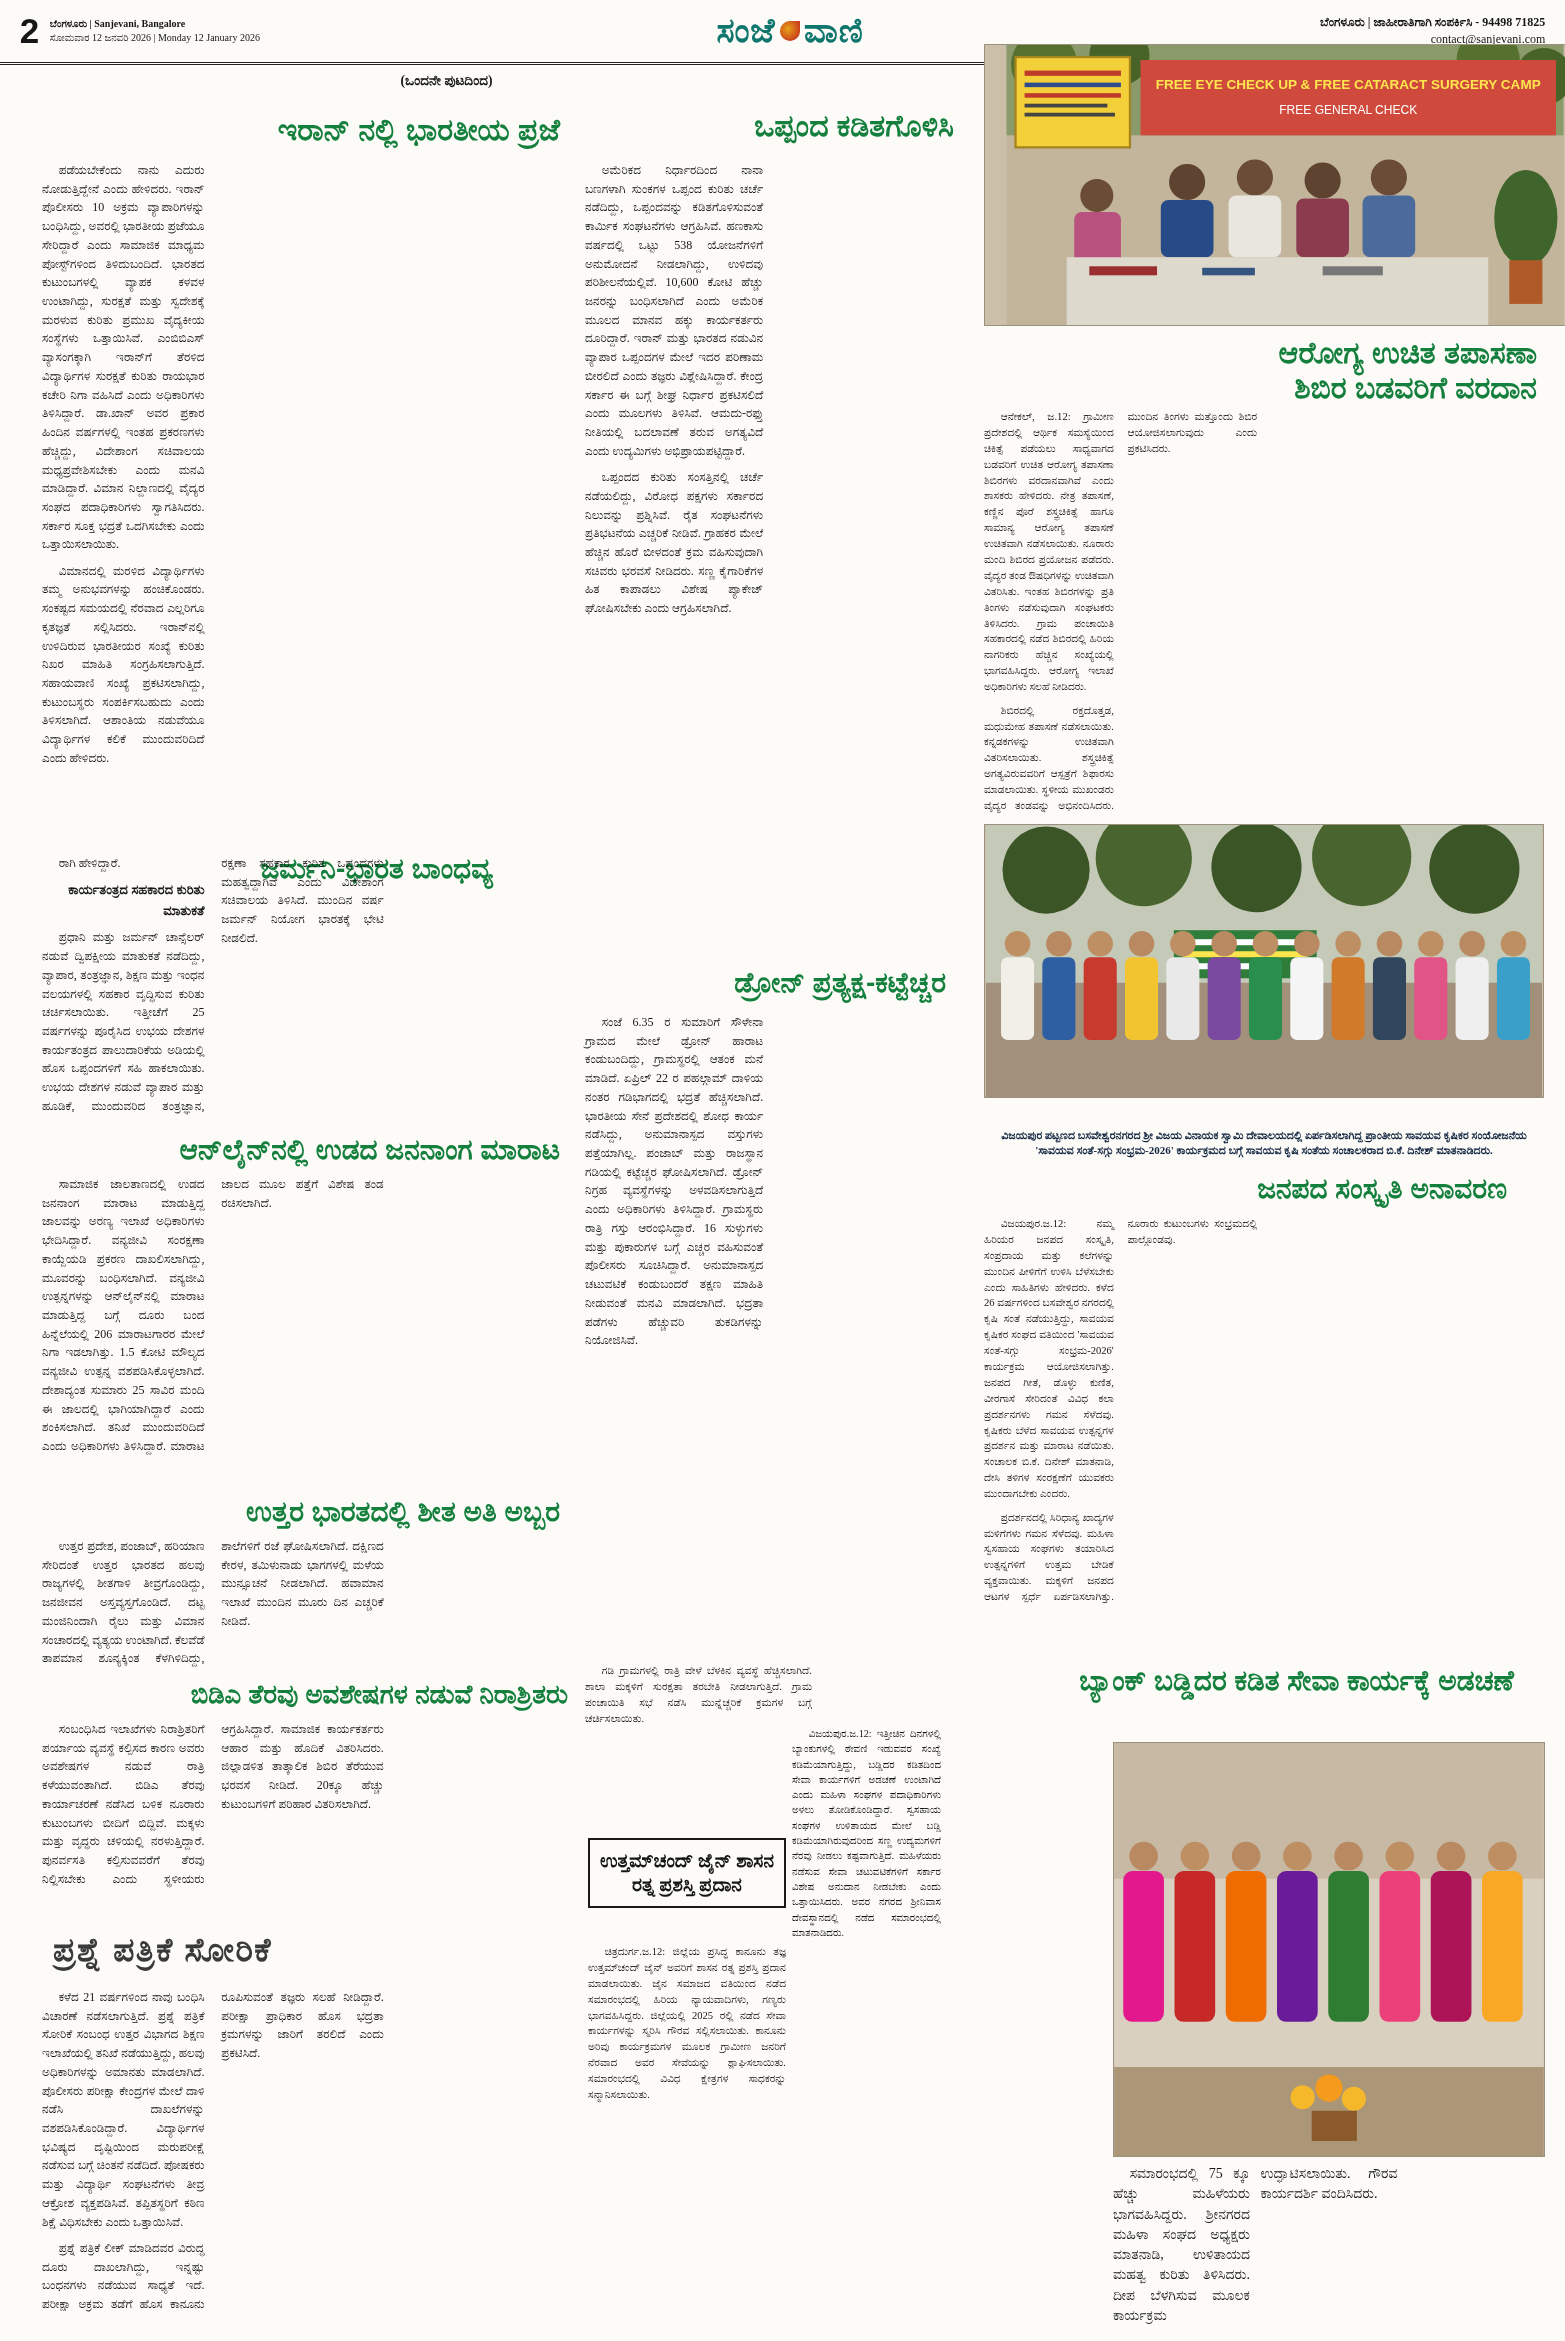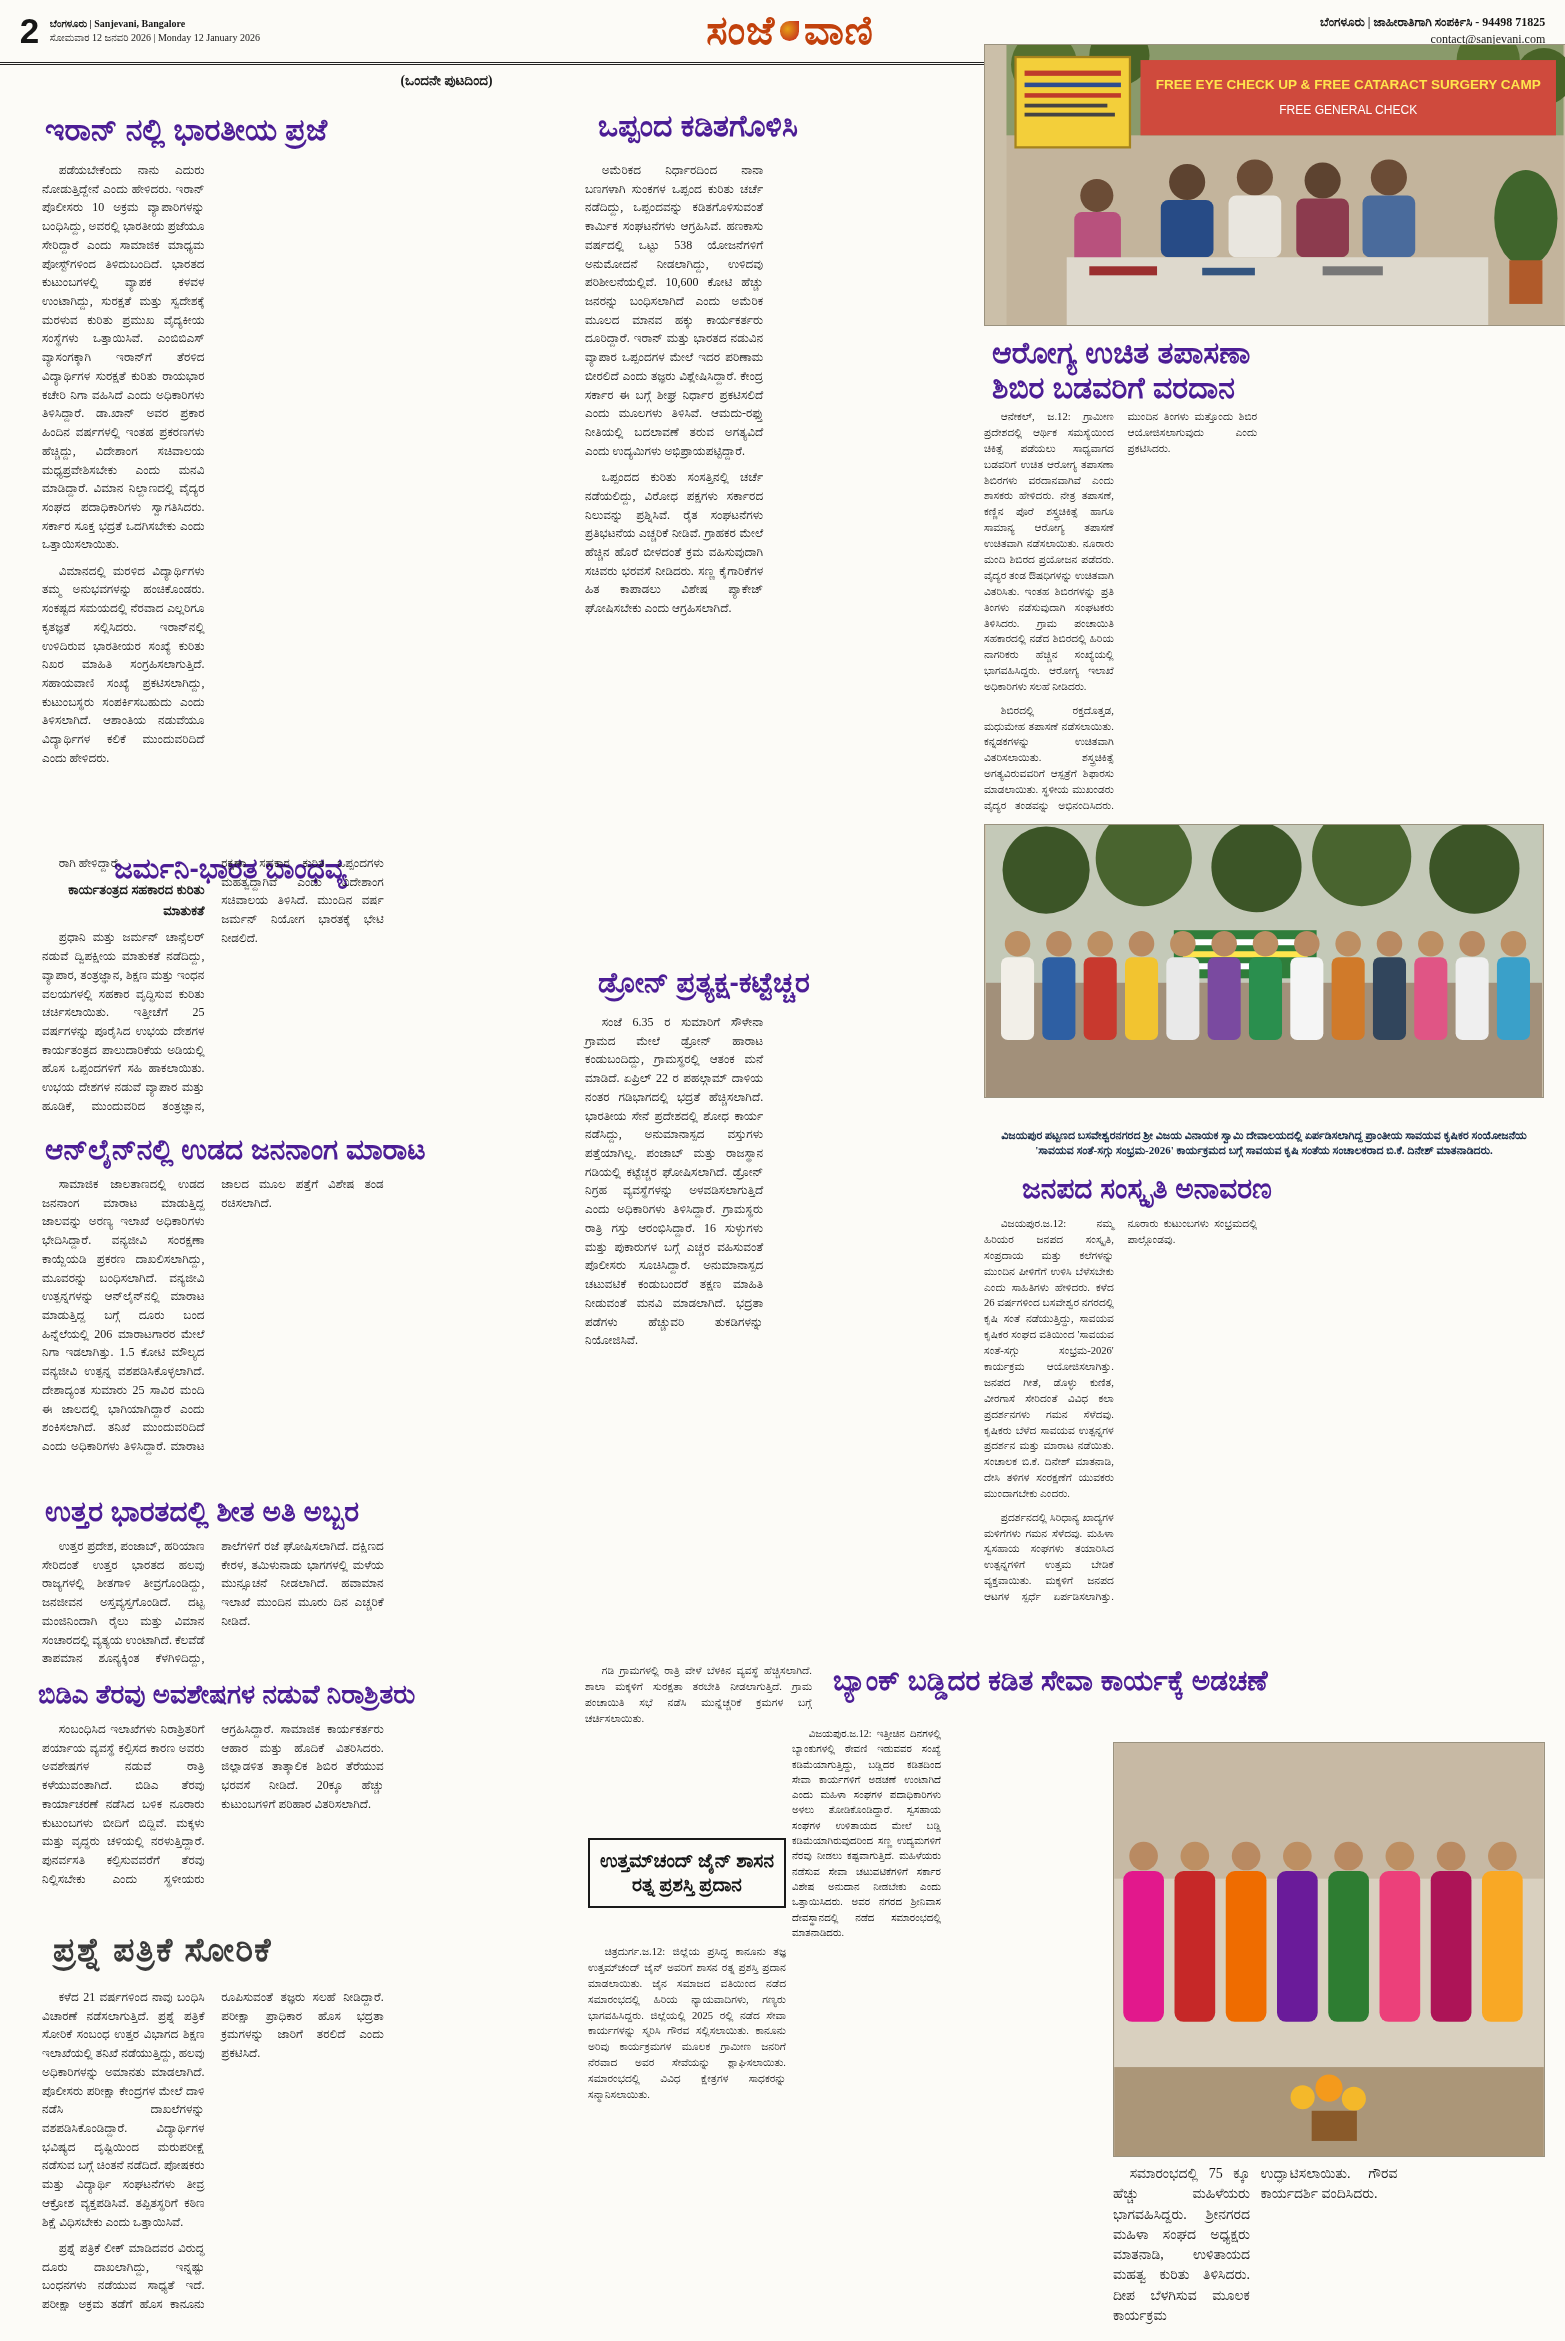--- a/index.html
+++ b/index.html
@@ -7,32 +7,32 @@
         font-family:"Liberation Serif",serif;overflow:hidden;margin:0 auto;}
   .abs{position:absolute;box-sizing:border-box;}
 
   
   .header{left:0;top:0;width:1565px;height:65px;border-bottom:3px double #222;
           display:flex;justify-content:space-between;align-items:center;padding:6px 19.7px;}
   .hdr-left{display:flex;align-items:center;gap:10.6px;}
   .page-num{font-size:35px;font-weight:700;font-family:"Liberation Sans",sans-serif;}
   .hdr-lines{display:flex;flex-direction:column;gap:2.3px;font-size:10px;}
   .hdr-lines .l1{font-weight:700;}
-  .masthead{display:flex;align-items:center;gap:4.5px;color:#c2410c;font-family:"Liberation Sans",sans-serif;
-            font-weight:800;font-size:40px;letter-spacing:0.8px;}
+  .masthead{display:flex;align-items:center;gap:4.5px;color:#0f766e;font-family:"Liberation Sans",sans-serif;
+            font-weight:800;font-size:34px;letter-spacing:0.8px;}
   .masthead-icon{width:19.7px;height:19.7px;border-radius:50% 0 50% 50%;background:radial-gradient(circle at 40% 40%,#e5a117,#c0191f);
             display:inline-block;}
   .hdr-right{text-align:right;font-size:12px;display:flex;flex-direction:column;gap:2.3px;}
   .hdr-right .l1{font-weight:700;}
 
   .continued{left:318px;top:73px;width:257px;text-align:center;font-size:13.6px;font-weight:600;}
 
   
-  .hl{font-family:"Liberation Sans",sans-serif;font-weight:800;color:#4c1d95;
-      text-align:left;line-height:1.18;}
+  .hl{font-family:"Liberation Sans",sans-serif;font-weight:800;color:#15803d;
+      text-align:right;line-height:1.18;}
   .hl-40{font-size:30px;}
   .hl-37{font-size:28px;}
   .hl-34{font-size:26px;}
   .hl-outline{font-size:33px;letter-spacing:1.5px;color:#3a3a3a;}
 
   
   .bt{text-align:justify;column-fill:auto;}
   .bt p{margin:0 0 7.6px 0;text-indent:16.7px;}
   .col3{font-size:12px;line-height:1.56;column-count:3;column-gap:16.7px;}
   .col2{font-size:12px;line-height:1.56;column-count:2;column-gap:16.7px;}

